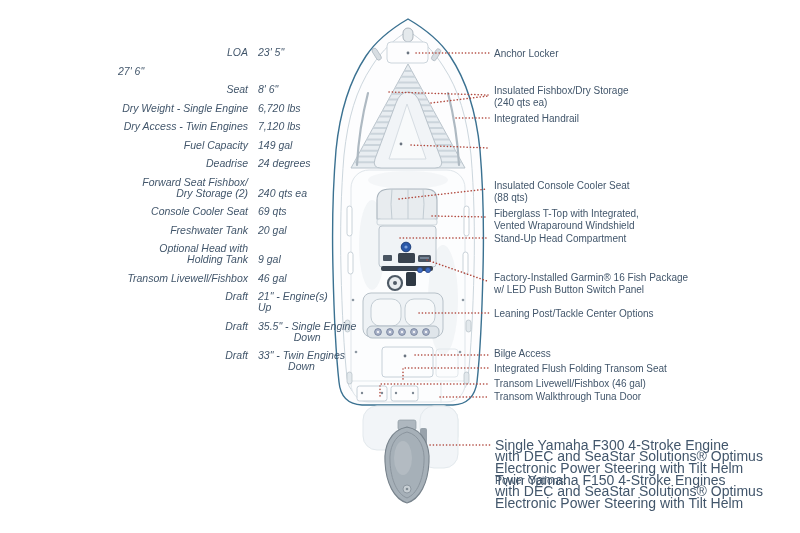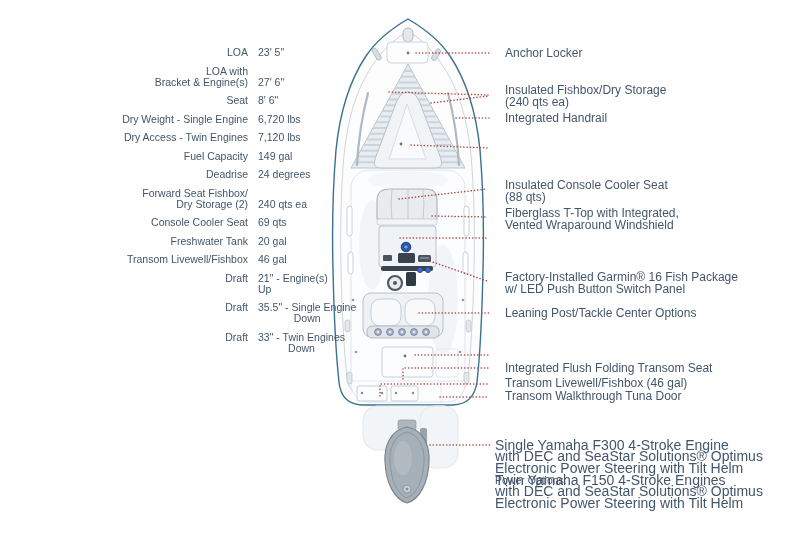--- a/index.html
+++ b/index.html
@@ -8,30 +8,30 @@
     background:#ffffff;
     font-family:"Liberation Sans", sans-serif;
     color:#42566b;
     -webkit-font-smoothing:antialiased;
   }
   .stage{position:absolute;inset:0;width:800px;height:533px;}
   svg.boat{position:absolute;left:0;top:0;}
 
   
   .specs{position:absolute;left:118px;top:47px;width:216px;font-size:10.5px;line-height:11px;}
-  .spec-row{display:grid;grid-template-columns:130px 78px;column-gap:10px;margin-bottom:7.5px;}
+  .spec-row{display:grid;grid-template-columns:130px 78px;column-gap:10px;margin-bottom:7.5px;font-style:italic;}
   .spec-label{text-align:right;white-space:pre-line;color:#42566b;}
   .spec-value{text-align:left;white-space:pre-line;color:#42566b;justify-self:start;}
   .spec-row--vb .spec-value{align-self:end;}
   .spec-value--center{text-align:center;width:max-content;}
 
   
   .callout{
-    position:absolute;left:505px;width:266px;
-    font-size:12px;line-height:11.5px;white-space:pre-line;color:#42566b;
+    position:absolute;left:494px;width:266px;
+    font-size:10px;line-height:11.5px;white-space:pre-line;color:#42566b;
   }
   .power-heading{position:absolute;left:495px;width:266px;font-size:10.5px;line-height:11.5px;color:#42566b;margin-top:48px;}
   .power-option{position:absolute;left:495px;width:270px;font-size:14px;line-height:11.3px;white-space:pre-line;color:#42566b;}
 </style>
 </head>
 <body>
 
 <div class="stage">
 
   <svg class="boat" width="800" height="533" viewBox="0 0 800 533">
@@ -215,22 +215,20 @@
       <path d="M430,445 H490"></path>
     </g>
   </svg>
 
   <div class="specs">
     <div class="spec-row">
       <span class="spec-label">LOA</span>
       <span class="spec-value">23' 5"</span>
     </div>
     <div class="spec-row spec-row--vb">
-      <span class="spec-label">LOA with
-Bracket &amp; Engine(s)</span>
       <span class="spec-value">27' 6"</span>
     </div>
     <div class="spec-row">
       <span class="spec-label">Seat</span>
       <span class="spec-value">8' 6"</span>
     </div>
     <div class="spec-row">
       <span class="spec-label">Dry Weight - Single Engine</span>
       <span class="spec-value">6,720 lbs</span>
     </div>
@@ -251,20 +249,25 @@
 Dry Storage (2)</span>
       <span class="spec-value">240 qts ea</span>
     </div>
     <div class="spec-row">
       <span class="spec-label">Console Cooler Seat</span>
       <span class="spec-value">69 qts</span>
     </div>
     <div class="spec-row">
       <span class="spec-label">Freshwater Tank</span>
       <span class="spec-value">20 gal</span>
+    </div>
+    <div class="spec-row spec-row--vb">
+      <span class="spec-label">Optional Head with
+Holding Tank</span>
+      <span class="spec-value">9 gal</span>
     </div>
     <div class="spec-row">
       <span class="spec-label">Transom Livewell/Fishbox</span>
       <span class="spec-value">46 gal</span>
     </div>
     <div class="spec-row">
       <span class="spec-label">Draft</span>
       <span class="spec-value">21" - Engine(s) Up</span>
     </div>
     <div class="spec-row">
@@ -280,23 +283,25 @@
   </div>
 
   <div class="callout" style="top:48px">Anchor Locker</div>
   <div class="callout" style="top:85px">Insulated Fishbox/Dry Storage
 (240 qts ea)</div>
   <div class="callout" style="top:113px">Integrated Handrail</div>
   <div class="callout" style="top:180px">Insulated Console Cooler Seat
 (88 qts)</div>
   <div class="callout" style="top:208px">Fiberglass T-Top with Integrated,
 Vented Wraparound Windshield</div>
+  <div class="callout" style="top:233px">Stand-Up Head Compartment</div>
   <div class="callout" style="top:272px">Factory-Installed Garmin® 16 Fish Package
 w/ LED Push Button Switch Panel</div>
   <div class="callout" style="top:308px">Leaning Post/Tackle Center Options</div>
+  <div class="callout" style="top:348px">Bilge Access</div>
   <div class="callout" style="top:363px">Integrated Flush Folding Transom Seat</div>
   <div class="callout" style="top:378px">Transom Livewell/Fishbox (46 gal)</div>
   <div class="callout" style="top:391px">Transom Walkthrough Tuna Door</div>
 
   <div class="power-heading" style="top:427px">Power Options:</div>
   <div class="power-option" style="top:440px">Single Yamaha F300 4-Stroke Engine
 with DEC and SeaStar Solutions® Optimus
 Electronic Power Steering with Tilt Helm</div>
   <div class="power-option" style="top:475px">Twin Yamaha F150 4-Stroke Engines
 with DEC and SeaStar Solutions® Optimus

